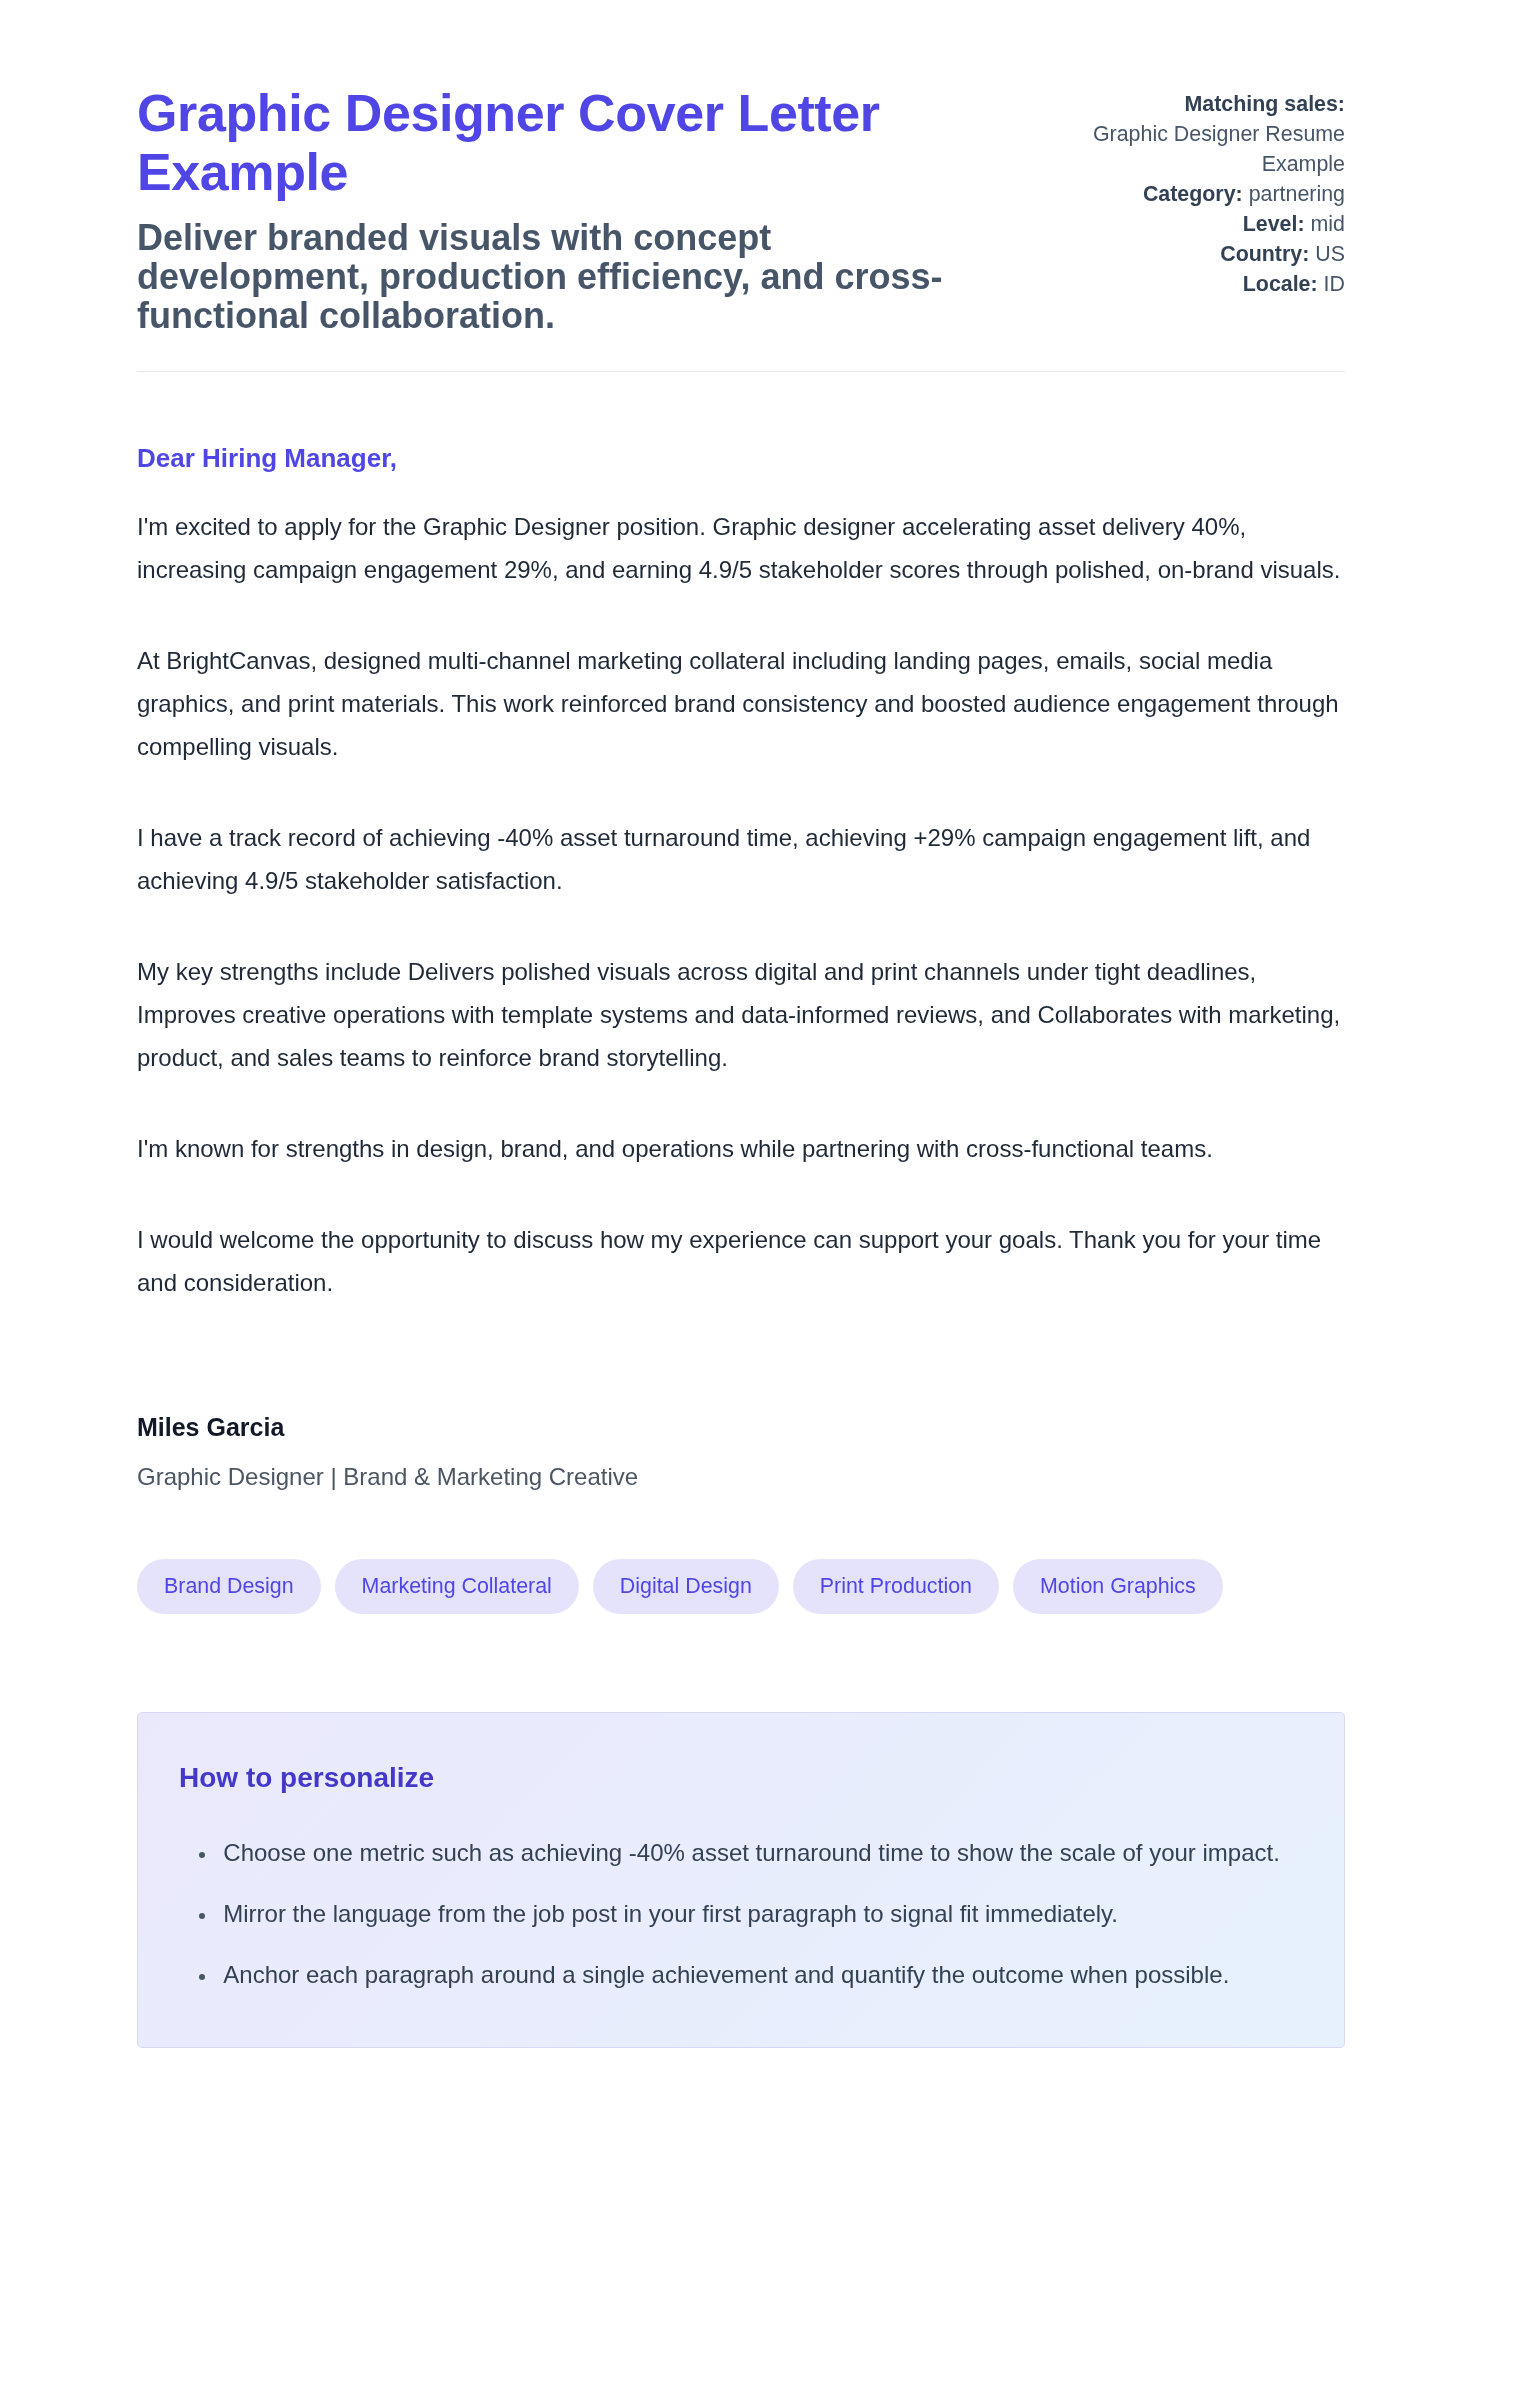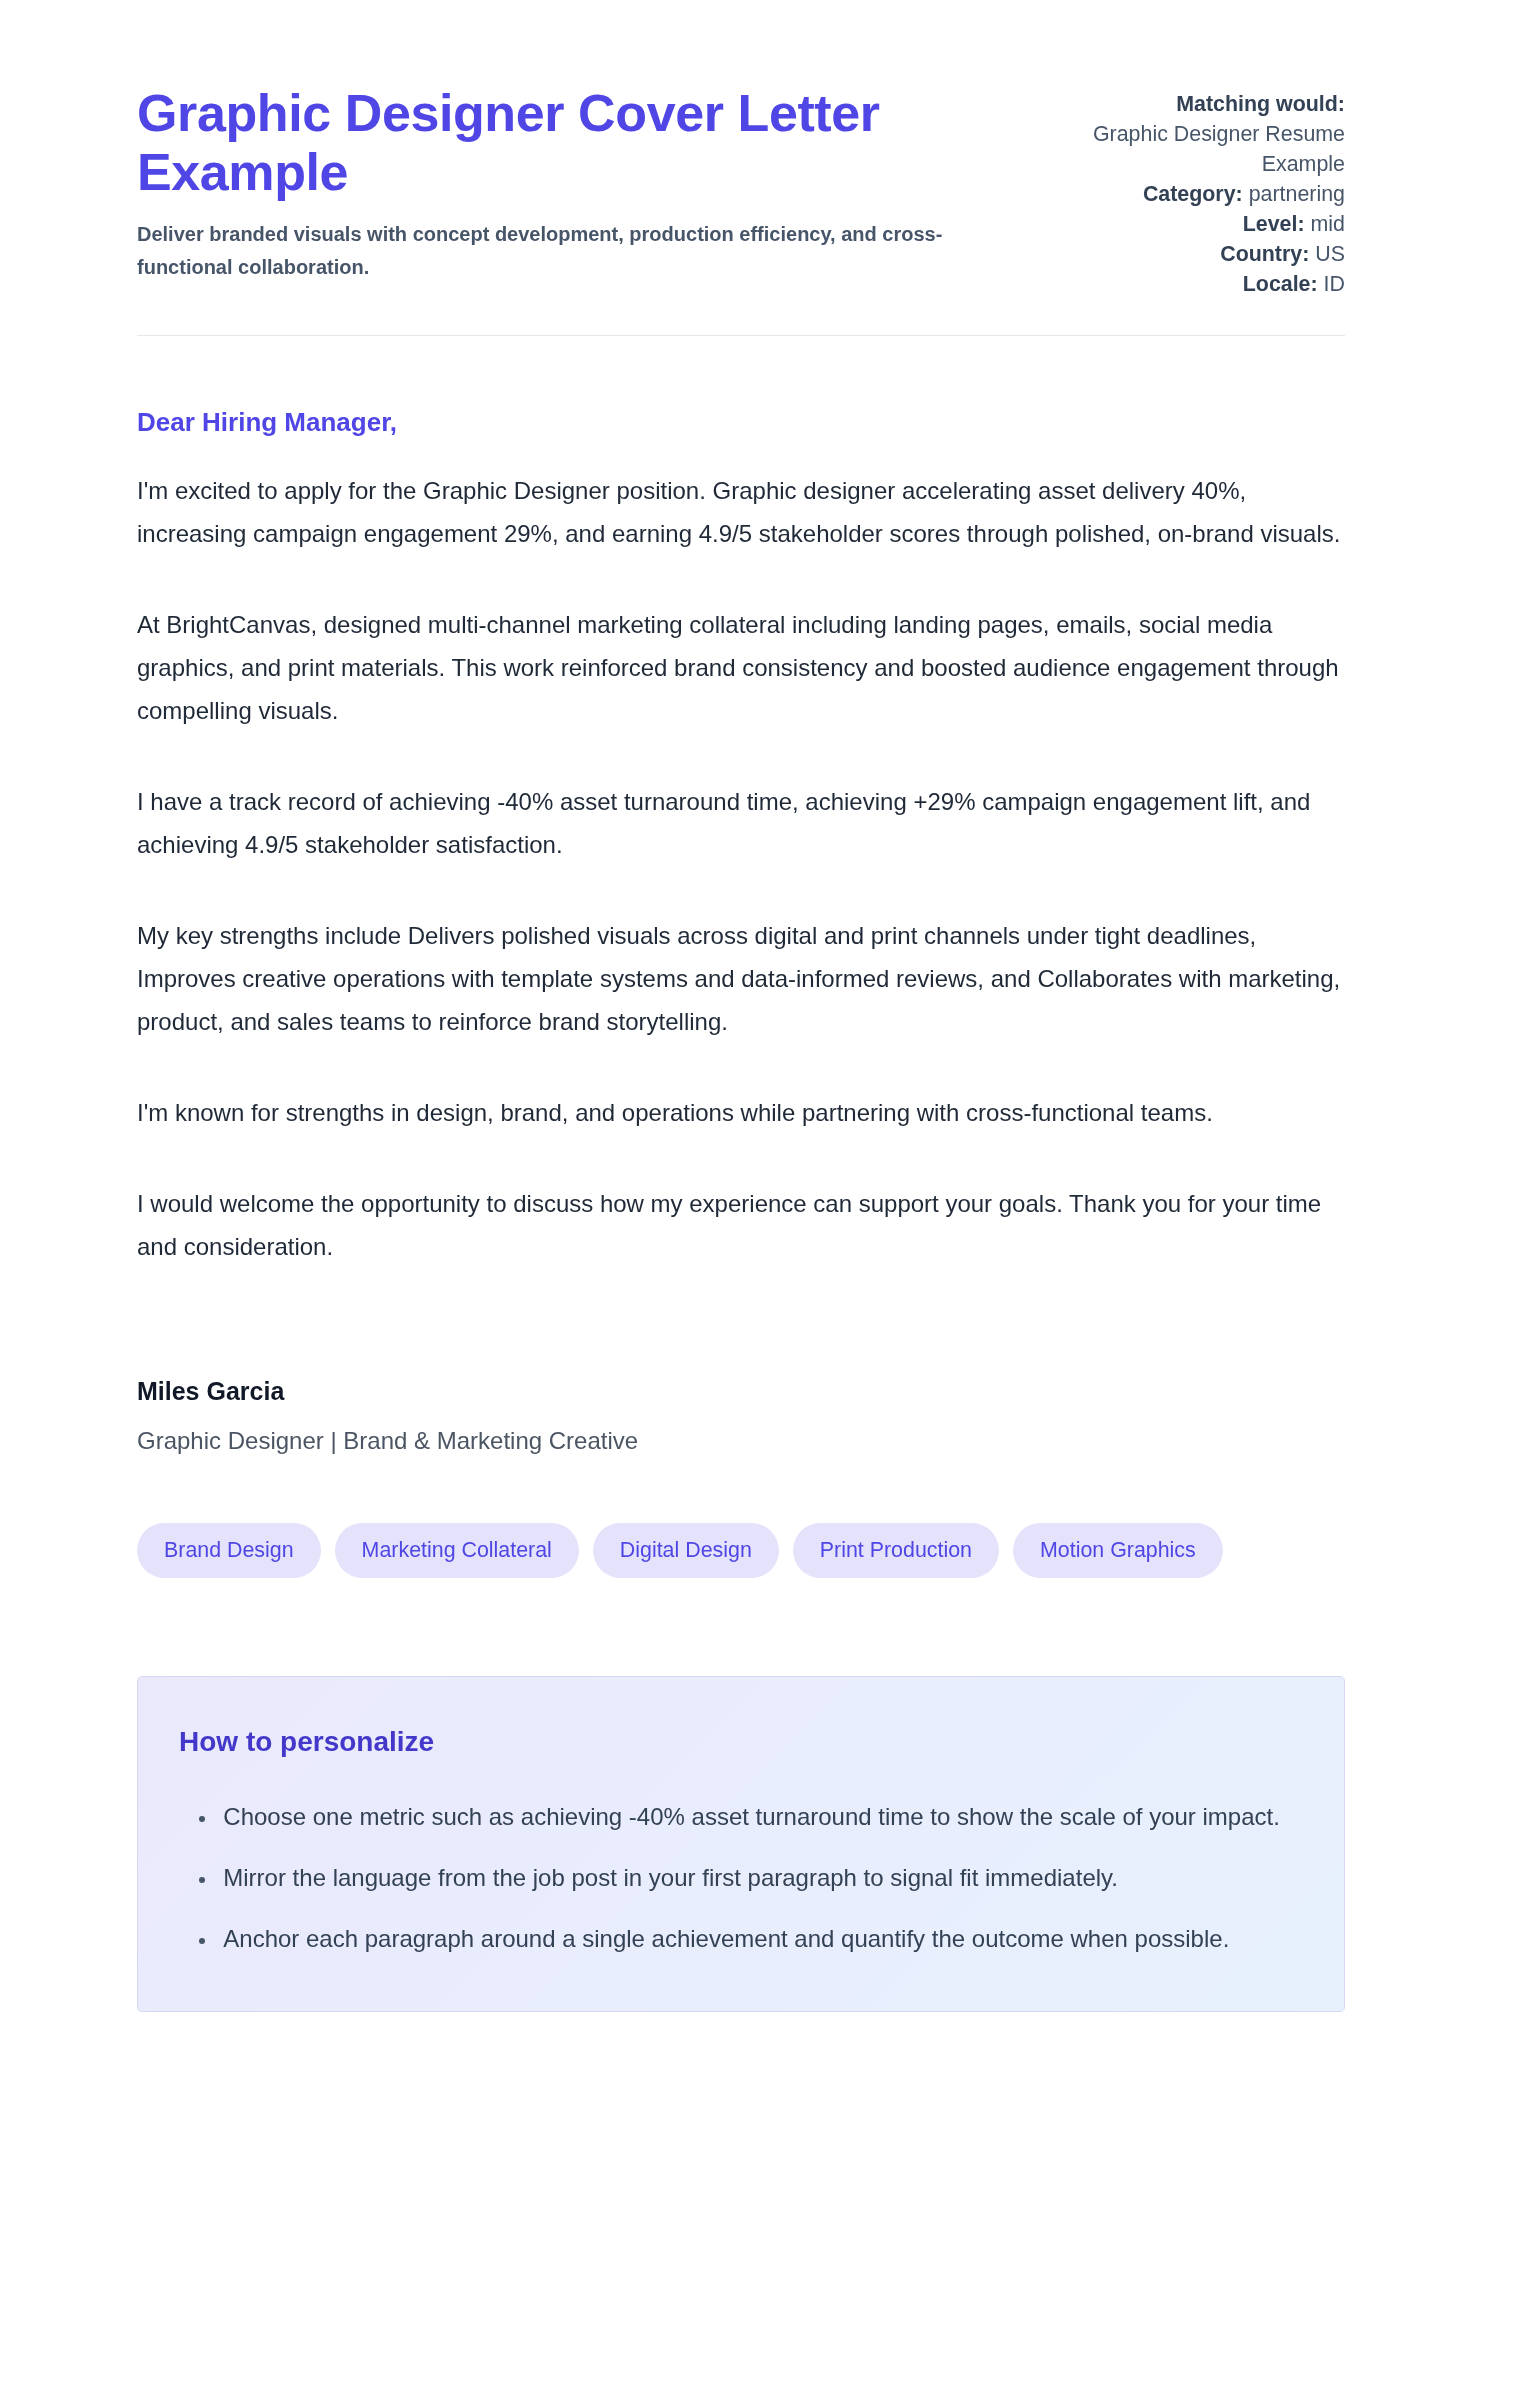--- a/index.html
+++ b/index.html
@@ -26,22 +26,22 @@
   .header-left { flex: 1 1 auto; max-width: 872px; }
   .title {
     font-size: 52px;
     line-height: 59px;
     font-weight: bold;
     color: #4f46e5;
     letter-spacing: -0.4px;
   }
   .subtitle {
     margin-top: 16px;
-    font-size: 20px;
-    line-height: 33px;
+    font-size: 36px;
+    line-height: 39px;
     font-weight: bold;
     color: #475569;
     max-width: 854px;
   }
   .meta {
     flex: 0 0 320px;
     width: 320px;
     text-align: right;
     font-size: 21.4px;
     line-height: 30px;
@@ -144,21 +144,21 @@
 <div class="page">
 
   <header class="header">
     <div class="header-left">
       <h1 class="title">Graphic Designer Cover Letter Example</h1>
       <p class="subtitle">Deliver branded visuals with concept development, production efficiency, and cross-functional collaboration.</p>
     </div>
 
     <aside class="meta">
       <div class="meta-resume">
-        <span class="meta-label">Matching would:</span>
+        <span class="meta-label">Matching sales:</span>
         <span class="meta-value">Graphic Designer Resume Example</span>
       </div>
       <div class="meta-row">
         <span class="meta-label">Category:</span>
         <span class="meta-value">partnering</span>
       </div>
       <div class="meta-row">
         <span class="meta-label">Level:</span>
         <span class="meta-value">mid</span>
       </div>

